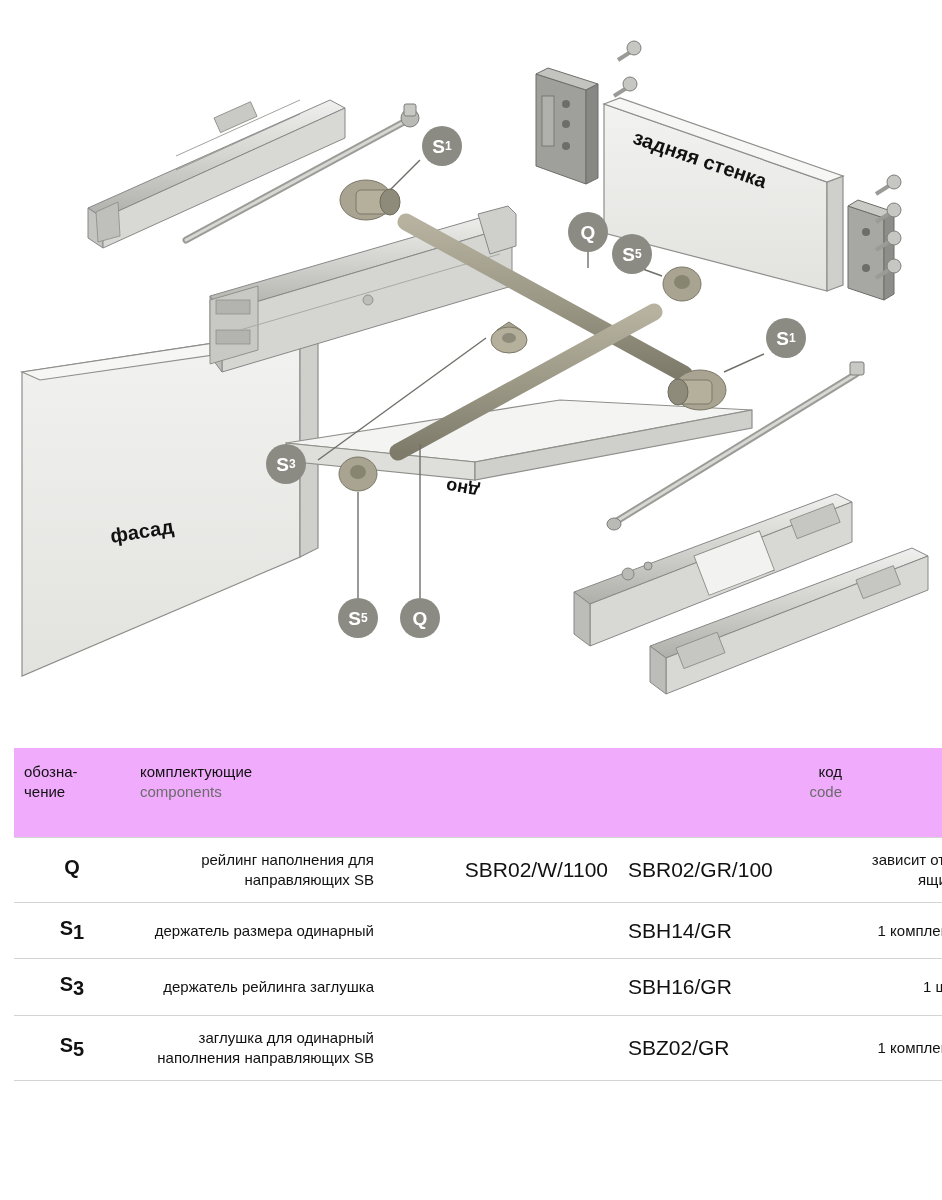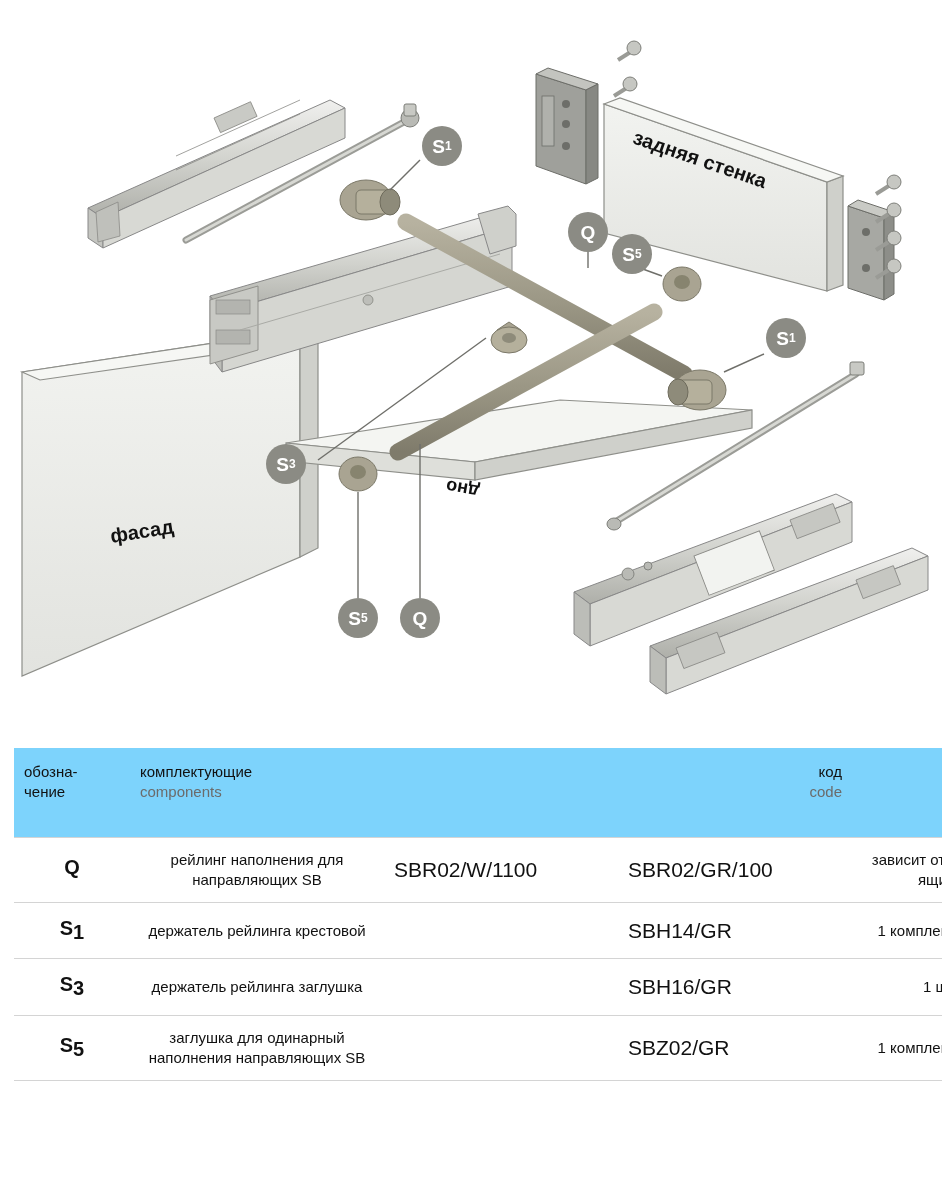--- a/index.html
+++ b/index.html
@@ -45,39 +45,39 @@
 
   
   .tbl{
     position:absolute;
     left:14px;top:748px;
     width:914px;
     border-collapse:collapse;
     table-layout:fixed;
   }
   .tbl th{
-    background:#7dd3fc;
+    background:#f0abfc;
     font-weight:normal;
     padding:14px 10px;
     vertical-align:top;
     line-height:1.35;
   }
   .tbl td{
     background:#ffffff;
     padding:12px 10px;
     vertical-align:middle;
     border-bottom:1px solid #d4d4d4;
     line-height:1.35;
   }
   .tbl tr.row td{border-top:1px solid #d4d4d4;}
   .th-ru{display:block;color:#111;font-size:15px;}
   .th-en{display:block;color:#6b6b6b;font-size:15px;}
   .col-sym{width:96px;text-align:center;}
-  .col-comp{width:234px;text-align:center;}
-  .col-code1{width:214px;text-align:left;}
+  .col-comp{width:234px;text-align:right;}
+  .col-code1{width:214px;text-align:right;}
   .col-code2{width:214px;text-align:left;}
   .col-kit{width:156px;text-align:center;}
   .sym{
     font-size:20px;font-weight:bold;color:#111;
   }
   .cell-text{font-size:15px;color:#111;}
   .cell-code{font-size:21px;color:#111;}
   .cell-kit{font-size:15px;color:#111;}
   .th-center{text-align:right;}
   .th-left{text-align:left;}
@@ -333,21 +333,21 @@
       <td class="col-comp cell-text">рейлинг наполнения для направляющих SB</td>
       <td class="col-code1 cell-code">SBR02/W/1100</td>
       <td class="col-code2 cell-code">SBR02/GR/100</td>
       <td class="col-kit cell-kit">зависит от размера ящика</td>
     </tr>
 
     <tr class="row">
       <td class="col-sym">
         <span class="sym">S</span><sub class="sym">1</sub>
       </td>
-      <td class="col-comp cell-text">держатель рейлинга крестовой</td>
+      <td class="col-comp cell-text">держатель размера одинарный</td>
       <td class="col-code1 cell-code"></td>
       <td class="col-code2 cell-code">SBH14/GR</td>
       <td class="col-kit cell-kit">1 комплект (2 шт.)</td>
     </tr>
 
     <tr class="row">
       <td class="col-sym">
         <span class="sym">S</span><sub class="sym">3</sub>
       </td>
       <td class="col-comp cell-text">держатель рейлинга заглушка</td>

